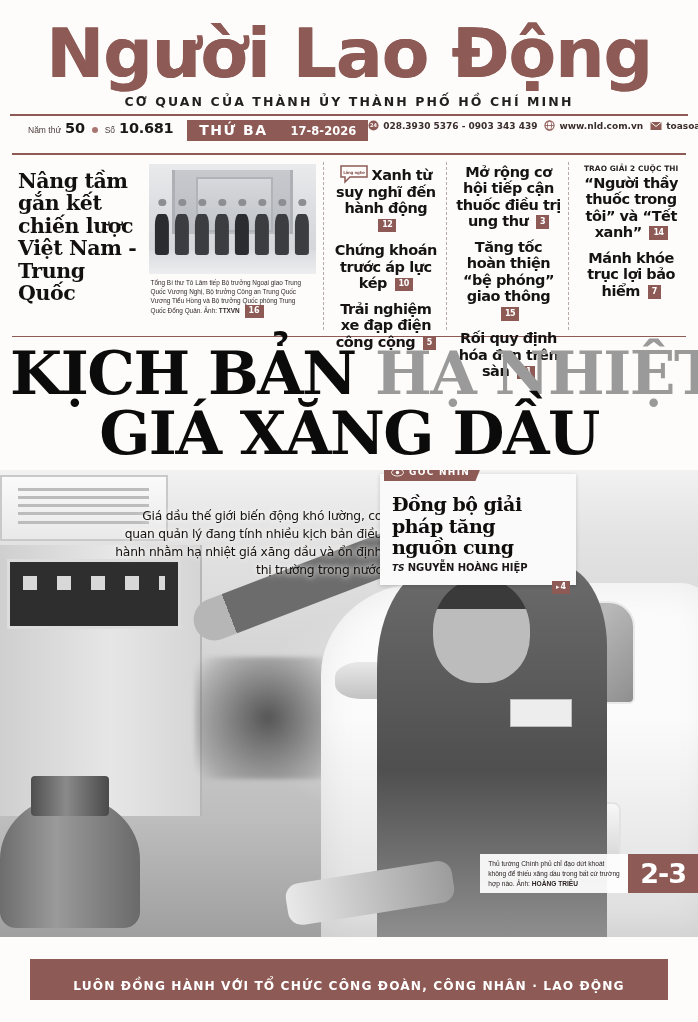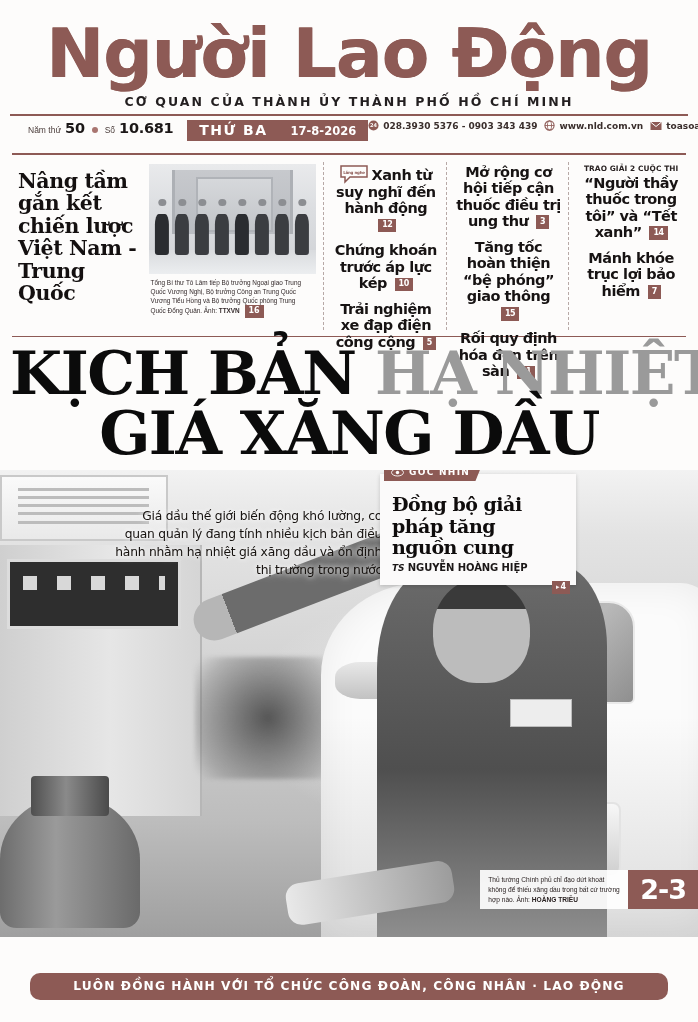--- a/index.html
+++ b/index.html
@@ -407,21 +407,21 @@
     letter-spacing: -0.1px;
   }
   .opinion-author .ts { font-style: italic; font-weight: 700; font-size: 9px; }
   .opinion .pagetag {
     position: absolute; right: 6px; bottom: -9px;
   }
 
   
   .hero-cap {
     position: absolute;
-    right: 0px; bottom: 28px;
+    right: 0px; bottom: 44px;
     display: flex; align-items: stretch;
   }
   .hc-text {
     background: rgba(255,255,255,.92);
     padding: 5px 7px 5px 8px;
     width: 148px;
     font-size: 6.6px;
     line-height: 1.5;
     color: #2a2222;
   }
@@ -441,23 +441,22 @@
   .banner {
     position: absolute;
     left: 30px; right: 30px; bottom: 22px;
     background: #8d5a55;
     color: #ffffff;
     text-align: center;
     font-family: "DejaVu Sans", sans-serif;
     font-weight: 700;
     font-size: 12.2px;
     letter-spacing: 1.1px;
-    padding: 6px 4px 7px 4px;
+    padding: 20px 4px 7px 4px;
     white-space: nowrap;
-    border-radius: 10px;
   }
 </style>
 </head>
 <body>
 
 <div class="page">
 
   <div class="masthead">
     <div class="masthead-title">Người Lao Động</div>
     <div class="masthead-sub">CƠ QUAN CỦA THÀNH ỦY THÀNH PHỐ HỒ CHÍ MINH</div>

